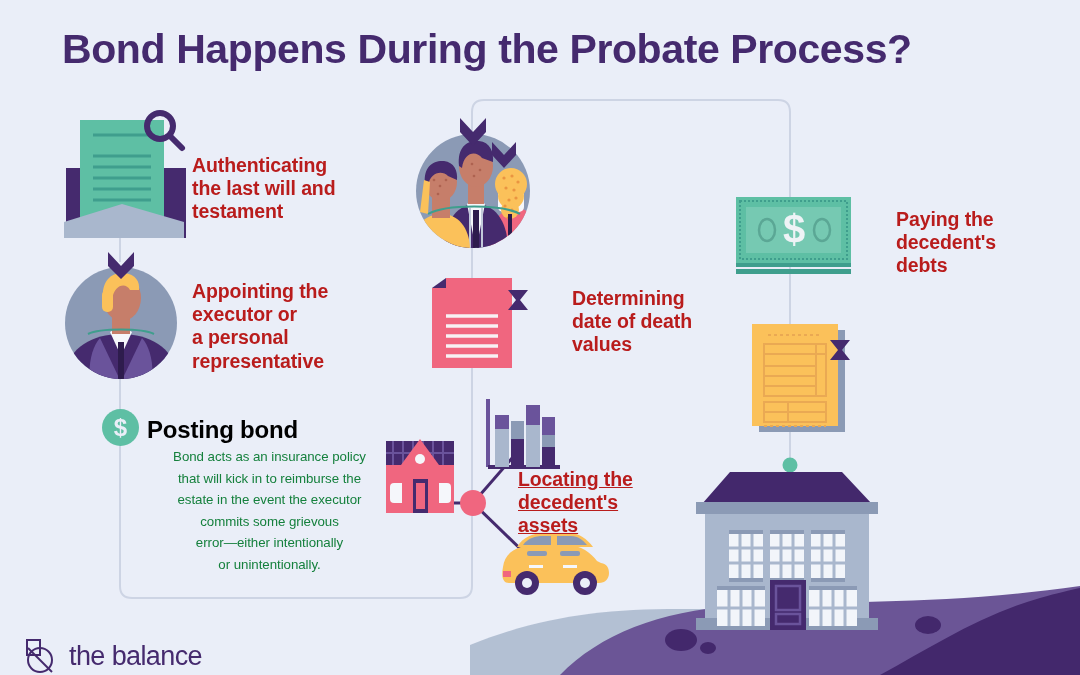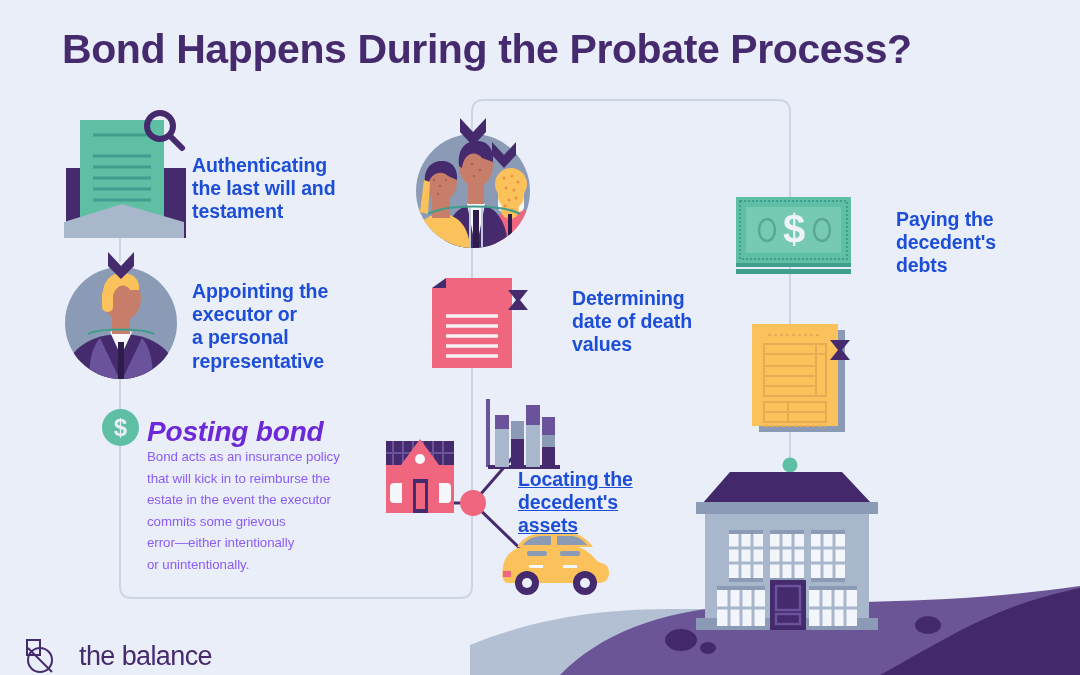--- a/index.html
+++ b/index.html
@@ -26,47 +26,47 @@
     color: #452a6e;
     white-space: nowrap;
   }
 
   
   .step-label {
     position: absolute;
     font-size: 19.5px;
     font-weight: 700;
     line-height: 1.19;
-    color: #1d4ed8;
+    color: #b91c1c;
     letter-spacing: -0.1px;
   }
   .step-body {
     position: absolute;
     font-size: 13.3px;
     font-weight: 400;
     line-height: 1.62;
-    color: #8b5cf6;
+    color: #15803d;
     letter-spacing: -0.05px;
+    text-align: center;
   }
   .bond-title {
     position: absolute;
-    font-size: 28px;
+    font-size: 24px;
     font-weight: 700;
-    color: #6d28d9;
+    color: #000000;
     letter-spacing: -0.2px;
-    font-style: italic;
   }
 
   
   .logo-wrap {
     position: absolute;
     left: 24px; top: 638px;
     display: flex;
     align-items: center;
-    gap: 21px;
+    gap: 11px;
   }
   .logo-text {
     font-size: 27px;
     font-weight: 400;
     color: #452a6e;
     letter-spacing: -0.6px;
   }
 </style>
 </head>
 <body>

